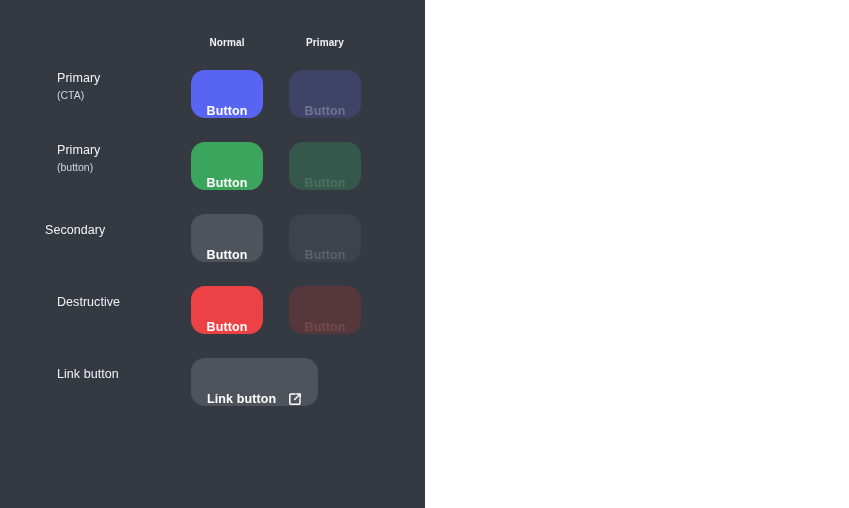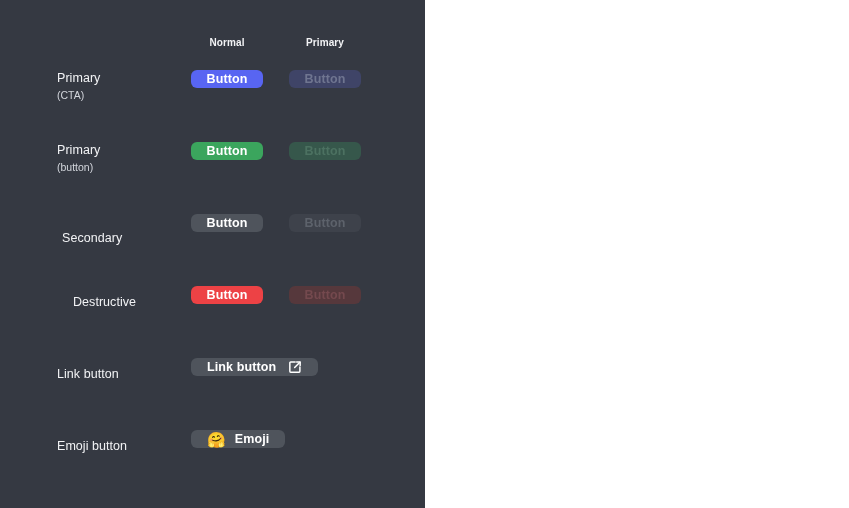--- a/index.html
+++ b/index.html
@@ -79,30 +79,30 @@
     font-weight: normal;
     margin-top: 4px;
   }
   .panel.dark .row-label .title { color: #f2f3f5; }
   .panel.dark .row-label .sub   { color: #d3d6dc; }
 
   
   .btn {
     position: absolute;
     top: 0;
-    height: 18px;
+    height: 48px;
     box-sizing: border-box;
     border: none;
-    border-radius: 6px;
+    border-radius: 14px;
     font-family: "Liberation Sans", sans-serif;
     font-size: 12.5px;
     font-weight: bold;
     letter-spacing: 0.1px;
     display: flex;
-    align-items: center;
+    align-items: flex-end;
     justify-content: center;
     padding: 0;
     white-space: nowrap;
     cursor: pointer;
     user-select: none;
   }
   .btn.fixed-w { width: 72px; }
   .btn.is-disabled { cursor: default; }
 
   .btn-label { display: inline-block; }
@@ -158,32 +158,32 @@
           <span class="sub">(button)</span>
         </div>
         <button class="btn fixed-w" style="left: 191px; background: rgb(59, 165, 93); color: rgb(255, 255, 255);">
           <span class="btn-label">Button</span>
         </button>
         <button class="btn fixed-w is-disabled" disabled="" style="left: 289px; background: rgb(54, 87, 75); color: rgb(76, 113, 97);">
           <span class="btn-label">Button</span>
         </button>
       </div>
       <div class="row" style="top: 214px;">
-        <div class="row-label" style="left: 62px; margin-top: 8px;">
+        <div class="row-label" style="left: 45px;">
           <span class="title">Secondary</span>
         </div>
         <button class="btn fixed-w" style="left: 191px; background: rgb(79, 84, 92); color: rgb(255, 255, 255);">
           <span class="btn-label">Button</span>
         </button>
         <button class="btn fixed-w is-disabled" disabled="" style="left: 289px; background: rgb(62, 66, 75); color: rgb(93, 98, 107);">
           <span class="btn-label">Button</span>
         </button>
       </div>
       <div class="row" style="top: 286px;">
-        <div class="row-label" style="left: 57px; margin-left: 16px;">
+        <div class="row-label" style="left: 57px;">
           <span class="title">Destructive</span>
         </div>
         <button class="btn fixed-w" style="left: 191px; background: rgb(237, 66, 69); color: rgb(255, 255, 255);">
           <span class="btn-label">Button</span>
         </button>
         <button class="btn fixed-w is-disabled" disabled="" style="left: 289px; background: rgb(86, 56, 60); color: rgb(116, 73, 78);">
           <span class="btn-label">Button</span>
         </button>
       </div>
       <div class="row" style="top: 358px;">
@@ -192,29 +192,20 @@
         </div>
         <button class="btn wide" style="left: 191px; background: rgb(79, 84, 92); color: rgb(255, 255, 255);">
           <span class="btn-label">Link button</span>
           <span class="ext-icon">
             <svg viewBox="0 0 16 16" width="14" height="14" fill="none" stroke="currentColor" stroke-width="1.7" stroke-linecap="round" stroke-linejoin="round">
               <path d="M8.2 2.4H3.1c-.6 0-1 .45-1 1v9.5c0 .55.4 1 1 1h9.5c.55 0 1-.45 1-1V8.1"></path>
               <path d="M9.9 2.2h4v4"></path>
               <path d="M13.6 2.5 7.6 8.5"></path>
             </svg>
           </span>
-        </button>
-      </div>
-      <div class="row" style="top: 430px;">
-        <div class="row-label" style="left: 57px;">
-          <span class="title">Emoji button</span>
-        </div>
-        <button class="btn emoji-btn" style="left: 191px; background: rgb(79, 84, 92); color: rgb(255, 255, 255);">
-          <span class="emoji-glyph">🤗</span>
-          <span class="btn-label">Emoji</span>
         </button>
       </div>
     </div>
     <div class="panel light" style="background: rgb(255, 255, 255);">
       <div class="col-headers"></div>
       <div class="row" style="top: 70px;"></div>
       <div class="row" style="top: 142px;"></div>
       <div class="row" style="top: 214px;"></div>
       <div class="row" style="top: 286px;"></div>
       <div class="row" style="top: 358px;"></div>

